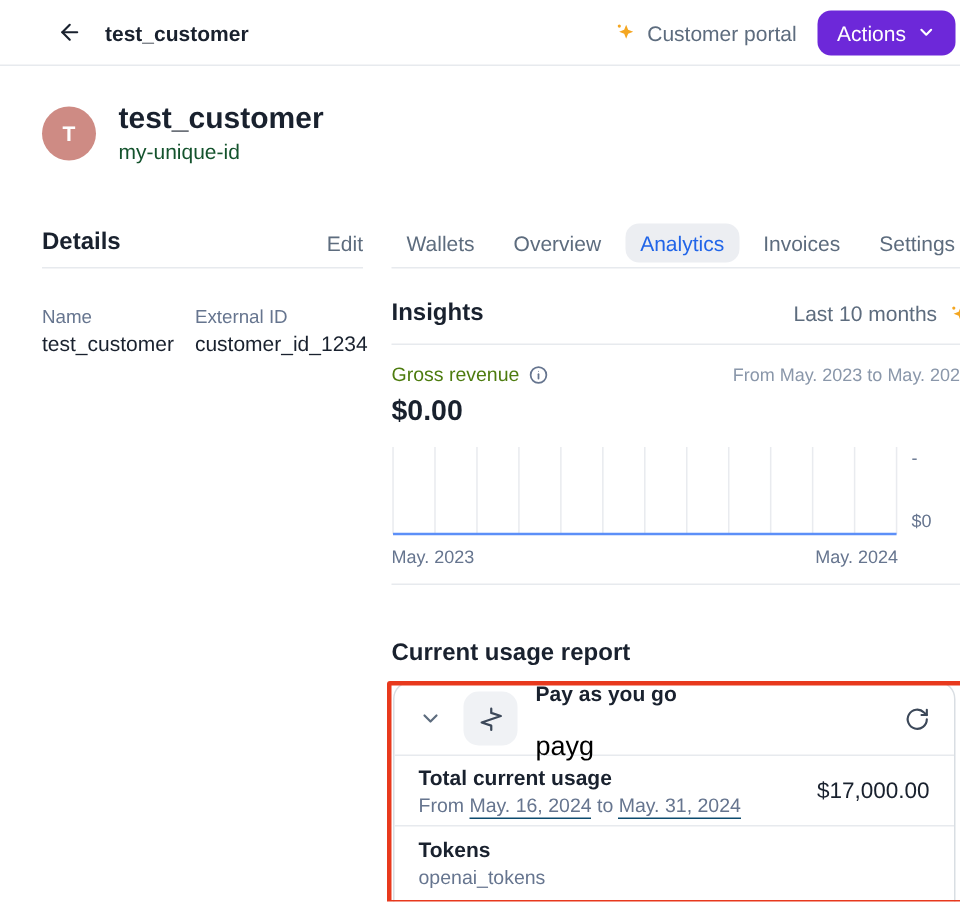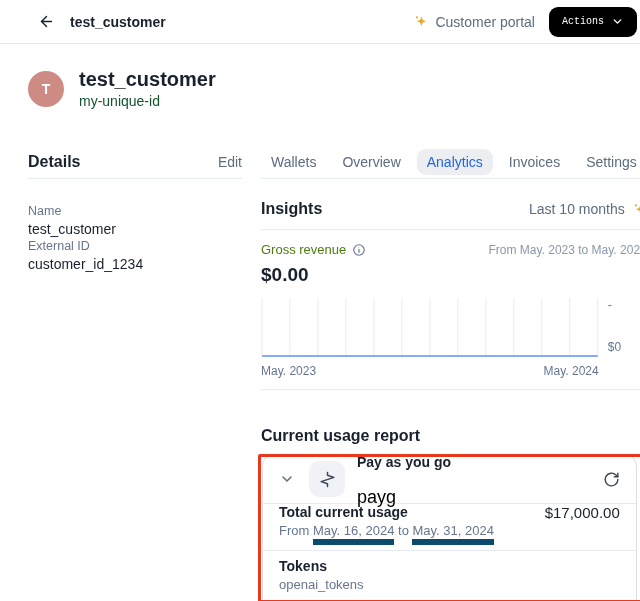--- a/index.html
+++ b/index.html
@@ -5,36 +5,36 @@
   * { margin:0; padding:0; box-sizing:border-box; }
   html,body { width:640px; height:601px; overflow:hidden; background:#fff;
     font-family:"Liberation Sans", sans-serif; color:#19212E; }
   .hdr { height:44px; display:flex; align-items:center; border-bottom:1px solid #E7EAEE;
     padding:0 3px 0 36px; }
   .icon-btn { width:20px; height:20px; display:inline-flex; align-items:center; justify-content:center;
     cursor:pointer; background:none; border:none; }
   .hdr-title { font-size:14px; font-weight:700; margin-left:14px; }
   .hdr-right { margin-left:auto; display:flex; align-items:center; gap:14px; }
   .portal-link { display:flex; align-items:center; gap:7px; font-size:14px; color:#5D6C7E; cursor:pointer; }
-  .btn-primary { display:flex; align-items:center; gap:7px; background:#000000; color:#fff;
-    border:none; border-radius:9px; height:30px; padding:0 13px; font-size:10px; font-weight:500;
-    font-family:Liberation Mono, monospace; cursor:pointer; }
+  .btn-primary { display:flex; align-items:center; gap:7px; background:#6d28d9; color:#fff;
+    border:none; border-radius:9px; height:30px; padding:0 13px; font-size:14px; font-weight:500;
+    font-family:Liberation Sans, sans-serif; cursor:pointer; }
   .content { padding:0 0 0 28px; }
   .profile { display:flex; align-items:center; margin-top:24px; }
   .avatar { width:36px; height:36px; border-radius:50%; background:#CE8B84; color:#fff;
     display:flex; align-items:center; justify-content:center; font-size:14px; font-weight:700; }
   .profile-text { margin-left:15px; }
   .profile-name { font-size:20px; font-weight:700; line-height:22px; }
   .profile-sub { font-size:14px; color:#14532d; line-height:18px; margin-top:2px; }
   .cols { display:grid; grid-template-columns:214px 1fr; column-gap:19px; margin-top:38px; }
   .rule { border:0; border-top:1px solid #E7EAEE; }
   .panel-head { height:28px; display:flex; align-items:center; justify-content:space-between; }
   .panel-title { font-size:16px; font-weight:700; }
   .link-muted { font-size:14px; color:#5D6C7E; cursor:pointer; background:none; border:none; font-family:inherit; }
-  .fields { margin-top:24px; display:flex; flex-direction:column; gap:0; }
+  .fields { margin-top:24px; display:flex; gap:14px; }
   .f-label { font-size:12.5px; color:#66758F; line-height:16px; }
   .f-value { font-size:14px; color:#19212E; line-height:17px; margin-top:2px; }
   .tabs { height:28px; display:flex; align-items:center; gap:6px; }
   .tab { font-size:14px; color:#5D6C7E; padding:5px 10px; border-radius:9px; cursor:pointer;
     background:none; border:none; font-family:inherit; }
   .tab.active { background:#ECEEF2; color:#2165E8; font-weight:500; }
   .rule-tabs { margin-top:2px; }
   .insights-head { margin-top:18px; height:24px; display:flex; align-items:center; justify-content:space-between; }
   .period-btn { display:flex; align-items:center; gap:7px; font-size:14px; color:#5D6C7E;
     background:none; border:none; font-family:inherit; cursor:pointer; }
@@ -56,24 +56,24 @@
   .annotation-box { position:absolute; left:-3px; right:3px; top:0; height:149px;
     border:3px solid #E8391D; border-radius:2px; pointer-events:none; z-index:5; }
   .usage-card { margin:7px 10px 0 1px; border:1px solid #D9DEE3; border-radius:12px;
     background:#fff; height:170px; overflow:hidden; }
   .card-row1 { height:48px; display:flex; align-items:center; padding:12px 14px; gap:12px; }
   .plan-iconbox { width:36px; height:36px; border-radius:10px; background:#F0F2F5;
     display:flex; align-items:center; justify-content:center; }
   .plan-name { font-size:14px; font-weight:700; line-height:17px; }
   .plan-code { font-size:18px; color:#000000; line-height:16px; margin-top:18px; }
   .row-div { border:0; border-top:1px solid #E7EAEE; }
-  .card-row2 { height:46px; display:flex; justify-content:space-between; padding:0 16px; }
+  .card-row2 { height:46px; display:flex; align-items:center; justify-content:space-between; padding:0 16px; }
   .total-label { font-size:14px; font-weight:700; line-height:17px; }
   .total-period { font-size:13px; color:#66758F; line-height:16px; margin-top:2px; }
-  .date-u { border-bottom:6px solid #0c4a6e; padding-bottom:1px; }
+  .date-u { border-bottom:1px solid #0c4a6e; padding-bottom:1px; }
   .total-value { font-size:15px; font-weight:400; }
   .card-row3 { padding:7px 16px 0 16px; }
   .chev { color:#5D6C7E; }
   .spacer { flex:1; }
   svg { display:block; }
 </style>
 </head>
 <body>
 
 <div class="hdr">

